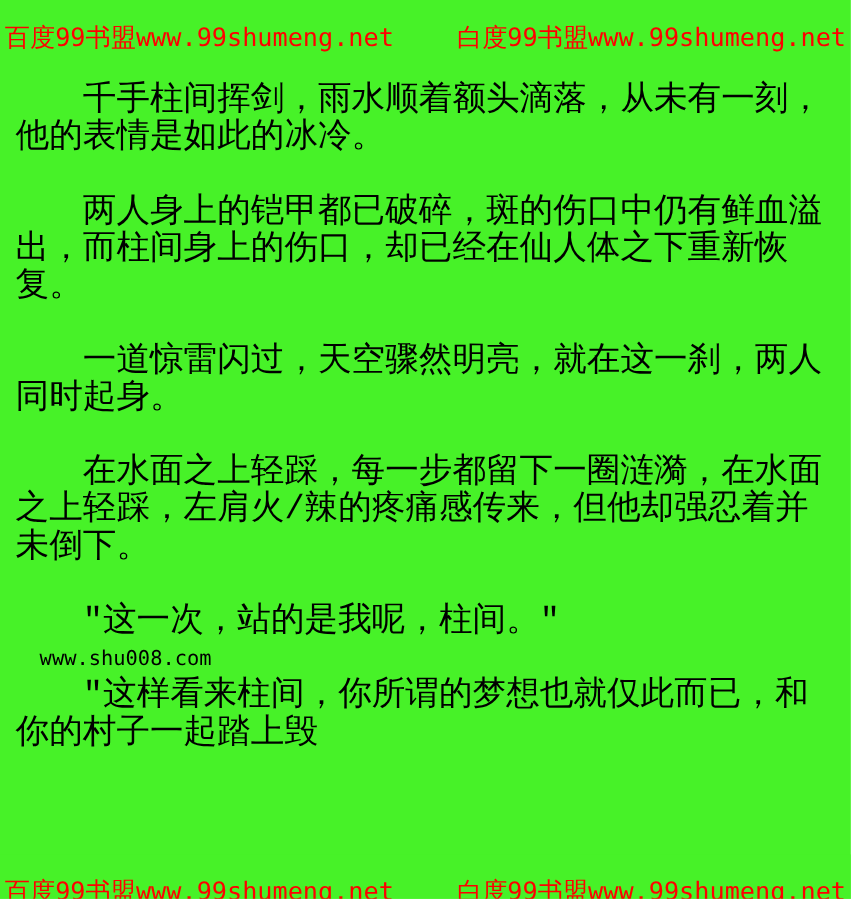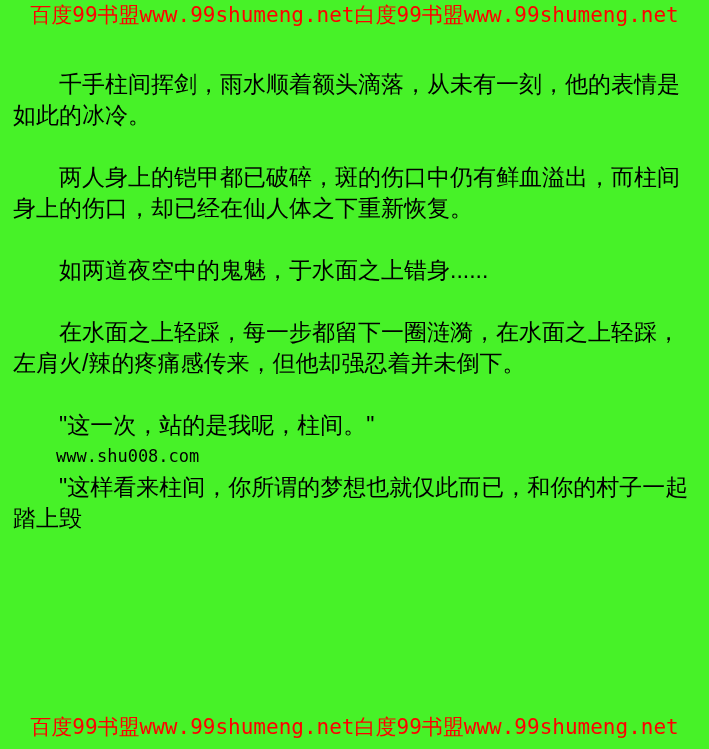--- a/index.html
+++ b/index.html
@@ -13,22 +13,22 @@
     background: #47F228;
     overflow: hidden;
     font-family: "Liberation Sans", sans-serif;
     color: #000000;
   }
   .site-banner {
     position: absolute;
     left: 0;
     right: 0;
     display: flex;
-    justify-content: center;
-    padding: 0 4px;
+    justify-content: space-between;
+    padding: 16px 4px;
     box-sizing: border-box;
     font-family: "DejaVu Sans Mono", monospace;
     font-size: 21px;
     line-height: 31px;
     color: #FF0000;
     white-space: nowrap;
   }
   .site-banner.header {
     top: 0;
   }
@@ -40,50 +40,51 @@
   }
   .content {
     position: absolute;
     top: 69px;
     left: 0;
     right: 0;
     padding: 0 13px;
   }
   .content p {
     margin: 0 0 31px 0;
-    font-size: 23px;
+    font-size: 28px;
     line-height: 31px;
     text-indent: 2em;
     letter-spacing: 0;
+    font-family: Liberation Mono, monospace;
   }
   .content p.no-gap {
     margin-bottom: 0;
   }
   .watermark {
-    margin: 0 0 0 43px;
+    margin: 0 0 0 20px;
     font-family: "DejaVu Sans Mono", monospace;
     font-size: 17px;
     line-height: 31px;
     color: #000000;
   }
 </style>
 </head>
 <body>
 
 <div class="page">
 
   <div class="site-banner header">
     <span>百度99书盟www.99shumeng.net</span>
     <span>白度99书盟www.99shumeng.net</span>
   </div>
 
   <div class="content">
     <p>千手柱间挥剑，雨水顺着额头滴落，从未有一刻，他的表情是如此的冰冷。</p>
     <p>两人身上的铠甲都已破碎，斑的伤口中仍有鲜血溢出，而柱间身上的伤口，却已经在仙人体之下重新恢复。</p>
-    <p>如两道夜空中的鬼魅，于水面之上错身......</p>
+    <p>一道惊雷闪过，天空骤然明亮，就在这一刹，两人同时起身。</p>
     <p>在水面之上轻踩，每一步都留下一圈涟漪，在水面之上轻踩，左肩火/辣的疼痛感传来，但他却强忍着并未倒下。</p>
     <p class="no-gap">"这一次，站的是我呢，柱间。"</p>
     <div class="watermark">www.shu008.com</div>
     <p>"这样看来柱间，你所谓的梦想也就仅此而已，和你的村子一起踏上毁</p>
   </div>
 
   <div class="site-banner footer">
     <span>百度99书盟www.99shumeng.net</span>
     <span>白度99书盟www.99shumeng.net</span>
   </div>

